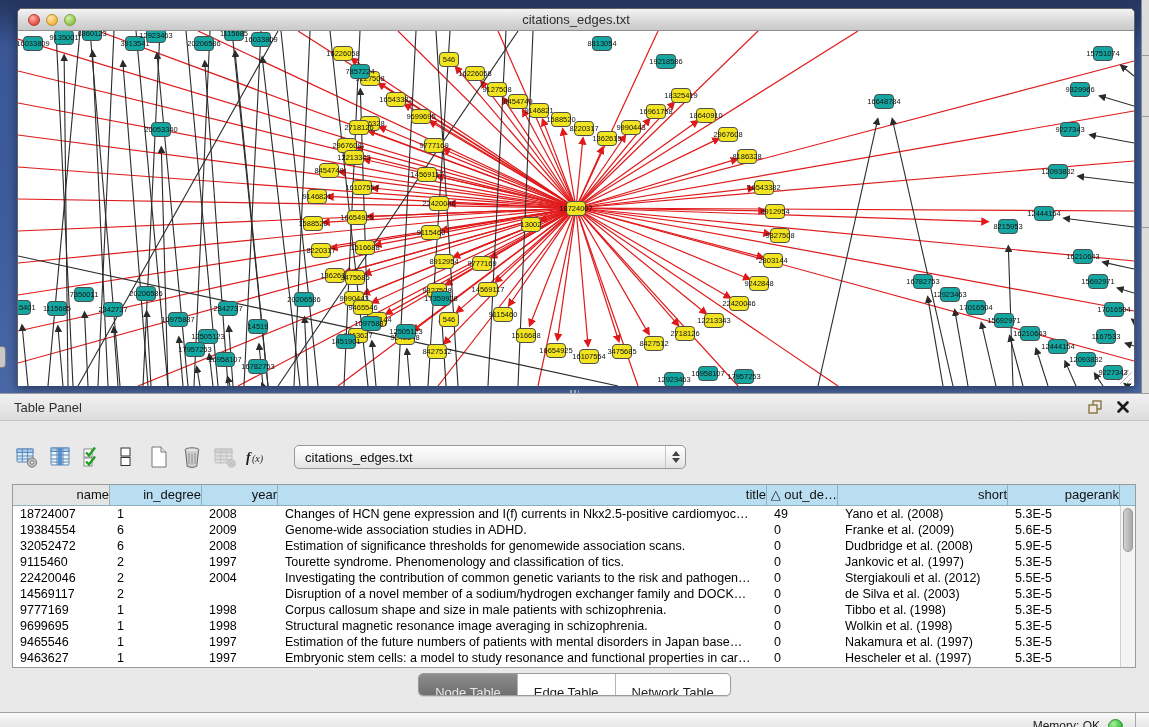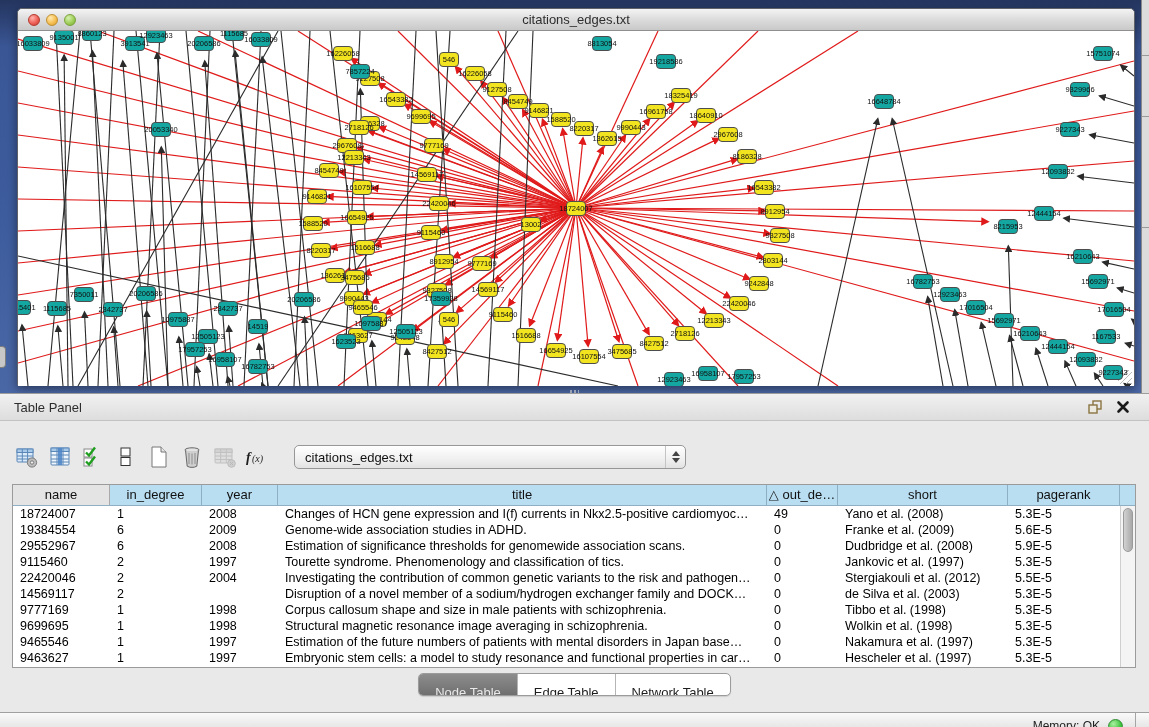--- a/index.html
+++ b/index.html
@@ -60,21 +60,21 @@
   .combo .val{font-size:13px;color:#111;padding-left:10px;flex:1;}
   .combo .step{width:20px;height:100%;border-left:1px solid #c4c4c4;display:flex;flex-direction:column;
                align-items:center;justify-content:center;gap:2px;}
   .combo .step b{width:0;height:0;border-left:4px solid transparent;border-right:4px solid transparent;}
   .combo .step b.up{border-bottom:5px solid #444;}
   .combo .step b.dn{border-top:5px solid #444;}
 
   .tbl{position:absolute;left:12px;top:90px;width:1124px;height:184px;
        background:#fff;border:1px solid #9b9b9b;}
   .tbl-head{display:flex;height:21px;background:#b9def1;border-bottom:1px solid #8fb0c4;}
-  .th{font-size:13px;color:#111;text-align:center;line-height:20px;
+  .th{font-size:13px;color:#111;text-align:right;line-height:20px;
       border-right:1px solid #8fb0c4;overflow:hidden;white-space:nowrap;}
   .th.plain{background:#e4e4e4;border-right:1px solid #aaa;}
   .tbl-body{position:absolute;left:0;top:21px;right:15px;bottom:0;overflow:hidden;}
   .tr{display:flex;height:16px;}
   .td{font-size:12.5px;color:#000;line-height:16px;padding-left:7px;
       overflow:hidden;white-space:nowrap;}
   .tbl-scroll{position:absolute;right:0;top:21px;bottom:0;width:15px;
               background:#f4f4f4;border-left:1px solid #cfcfcf;}
   .tbl-scroll .thumb{position:absolute;left:2px;top:2px;width:10px;height:44px;border-radius:6px;
               background:linear-gradient(90deg,#d2d2d2,#a9a9a9);border:1px solid #9a9a9a;}
@@ -529,21 +529,21 @@
           <div class="node t" style="left: 200px; top: 270px;">
             <span class="lbl">2342737</span>
           </div>
           <div class="node t" style="left: 230px; top: 288px;">
             <span class="lbl">14519</span>
           </div>
           <div class="node t" style="left: 276px; top: 261px;">
             <span class="lbl">20206586</span>
           </div>
           <div class="node t" style="left: 318px; top: 303px;">
-            <span class="lbl">1623523</span>
+            <span class="lbl">1451901</span>
           </div>
           <div class="node t" style="left: 343px; top: 285px;">
             <span class="lbl">10975887</span>
           </div>
           <div class="node t" style="left: 378px; top: 293px;">
             <span class="lbl">12505123</span>
           </div>
           <div class="node t" style="left: 413px; top: 260px;">
             <span class="lbl">17359928</span>
           </div>
@@ -742,21 +742,21 @@
           <div class="tr">
             <div class="td" style="width: 97px;">19384554</div>
             <div class="td" style="width: 92px;">6</div>
             <div class="td" style="width: 76px;">2009</div>
             <div class="td" style="width: 489px;">Genome-wide association studies in ADHD.</div>
             <div class="td" style="width: 71px;">0</div>
             <div class="td" style="width: 170px;">Franke et al. (2009)</div>
             <div class="td" style="width: 112px;">5.6E-5</div>
           </div>
           <div class="tr">
-            <div class="td" style="width: 97px;">29552967</div>
+            <div class="td" style="width: 97px;">32052472</div>
             <div class="td" style="width: 92px;">6</div>
             <div class="td" style="width: 76px;">2008</div>
             <div class="td" style="width: 489px;">Estimation of significance thresholds for genomewide association scans.</div>
             <div class="td" style="width: 71px;">0</div>
             <div class="td" style="width: 170px;">Dudbridge et al. (2008)</div>
             <div class="td" style="width: 112px;">5.9E-5</div>
           </div>
           <div class="tr">
             <div class="td" style="width: 97px;">9115460</div>
             <div class="td" style="width: 92px;">2</div>

